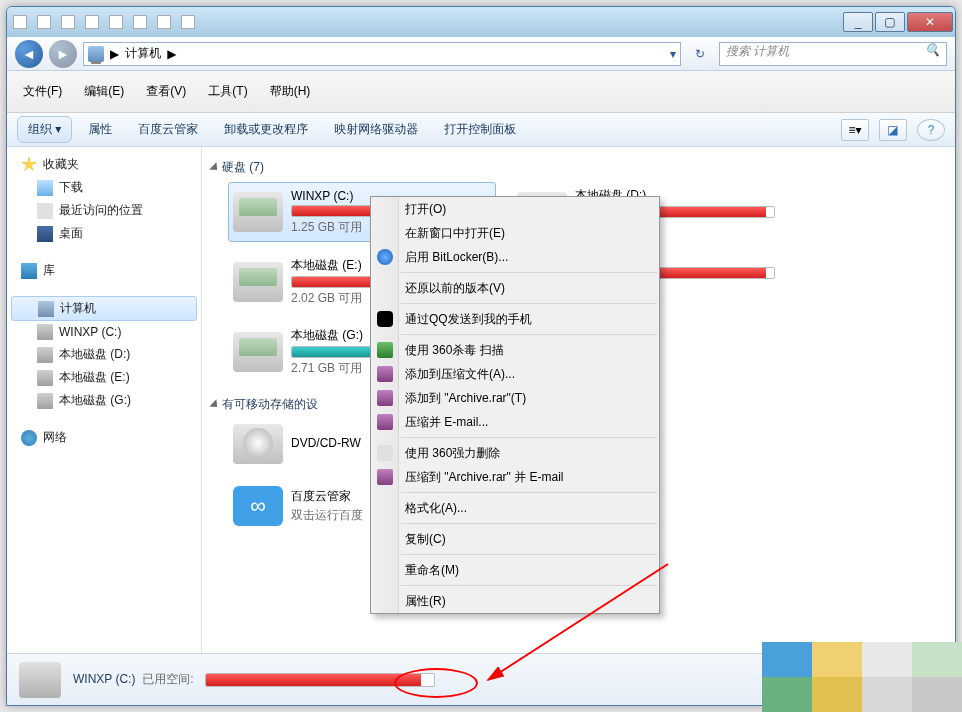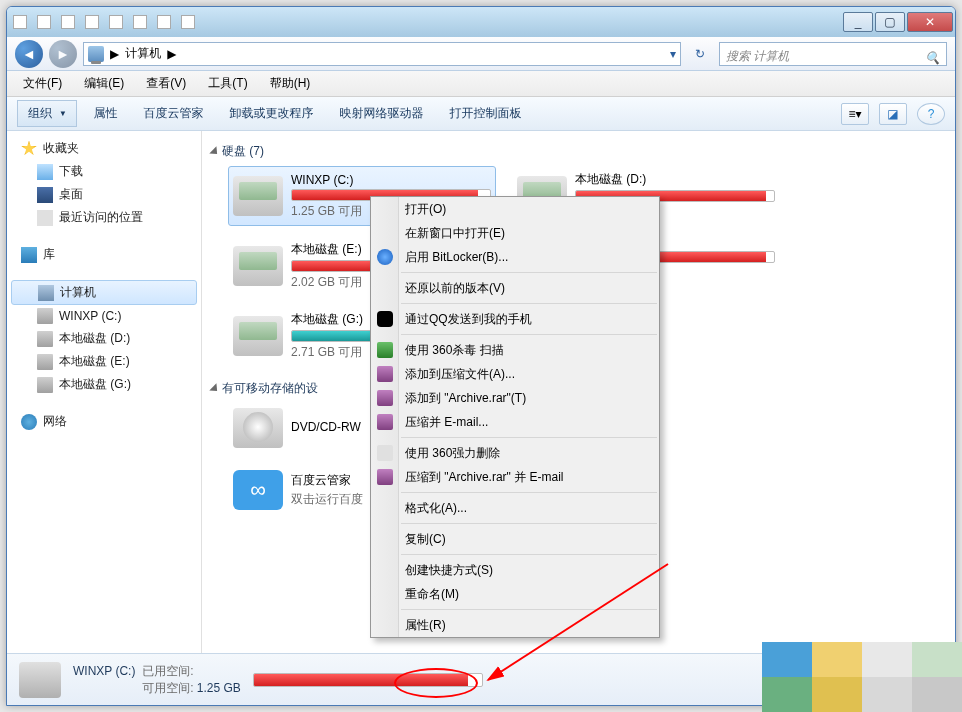--- a/index.html
+++ b/index.html
@@ -14,31 +14,31 @@
 .tb-blur { flex:1; display:flex; align-items:center; gap:10px; padding-left:6px;}
 .tb-square { width:14px; height:14px; background:#fff; border:1px solid #aaa;}
 
 
 .navbar { height: 34px; background: linear-gradient(#fdfdfe,#e8eef7); border-bottom: 1px solid #bcd0e5; display: flex; align-items: center; padding: 0 8px; gap: 6px; }
 .nav-arrow { width: 28px; height: 28px; border-radius: 50%; background: radial-gradient(circle at 30% 30%, #5fa0e0, #2c5f9e); display:flex; align-items:center; justify-content:center; color:#fff; font-size:14px;}
 .nav-arrow.disabled { filter: grayscale(.6) opacity(.6); }
 .address-box { flex: 1; height: 24px; border: 1px solid #99b4d1; background: #fff; display: flex; align-items: center; padding: 0 4px; gap: 6px; }
 .computer-icon { width:16px; height:16px; background: linear-gradient(#9cc5e8,#5c8ec0); border-radius:2px; position:relative;}
 .computer-icon::after{content:"";position:absolute;bottom:-2px;left:3px;width:10px;height:3px;background:#888;border-radius:1px;}
-.search-box { width: 228px; height: 24px; border: 1px solid #99b4d1; background: #fff; display: flex; align-items: flex-end; padding: 0 6px; color:#888; font-style: italic;}
+.search-box { width: 228px; height: 24px; border: 1px solid #99b4d1; background: #fff; display: flex; align-items: flex-start; padding: 0 6px; color:#888; font-style: italic;}
 .refresh-group { width:26px; height:22px; display:flex; align-items:center; justify-content:center; color:#2c5f9e;}
 
 
-.menubar { height: 26px; background: linear-gradient(#f7f7f7,#ececec); border-bottom:1px solid #d0d0d0; display:flex; align-items:center; padding: 0 6px; gap: 2px;}
+.menubar { height: 42px; background: linear-gradient(#f7f7f7,#ececec); border-bottom:1px solid #d0d0d0; display:flex; align-items:center; padding: 0 6px; gap: 2px;}
 .menubar span.menu-item { padding: 3px 10px; cursor:default; }
 
 
 .toolbar { height: 34px; background: linear-gradient(#f7fbff,#e3edf7); border-bottom:1px solid #c8d8e8; display:flex; align-items:center; padding:0 10px; gap:6px;}
 .toolbar .tbtn { padding: 4px 10px; cursor:default; color:#1a3a60;}
-.toolbar .tbtn.primary{ background: linear-gradient(#eef5fc,#d6e6f5); border:1px solid #b0c8e0; border-radius:0;font-family:Liberation Mono, monospace;}
+.toolbar .tbtn.primary{ background: linear-gradient(#eef5fc,#d6e6f5); border:1px solid #b0c8e0; border-radius:6px;}
 .toolbar .spacer{flex:1;}
 .toolbar .icon-btn { width:28px; height:22px; border:1px solid #b0c8e0; border-radius:2px; display:flex; align-items:center; justify-content:center; margin-left:4px; background:linear-gradient(#fff,#e8f0f8);}
 
 
 .body { flex:1; display:flex; overflow:hidden; }
 .sidebar { width: 195px; background:#fff; border-right:1px solid #e0e0e0; padding: 6px 0; overflow:hidden;}
 .nav-item { display:flex; align-items:center; gap:6px; padding: 3px 4px 3px 30px; cursor:default; color:#1a1a1a;}
 .nav-item.header { padding-left: 14px; font-weight: normal; }
 .nav-item.selected { background: linear-gradient(#e8f3ff,#cfe6ff); border:1px solid #a8cdf0; border-radius:3px; margin: 0 4px; padding-left:26px;}
 .nav-spacer{height:14px;}
@@ -168,26 +168,26 @@
     <div class="sidebar">
       <div class="nav-item header">
           <span class="ico fav"></span>
           <span>收藏夹</span>
         </div>
       <div class="nav-item">
           <span class="ico download"></span>
           <span>下载</span>
         </div>
       <div class="nav-item">
+          <span class="ico recent"></span>
+          <span>最近访问的位置</span>
+        </div>
+      <div class="nav-item">
           <span class="ico desktop"></span>
           <span>桌面</span>
-        </div>
-      <div class="nav-item">
-          <span class="ico recent"></span>
-          <span>最近访问的位置</span>
         </div>
       <div class="nav-spacer"></div>
       <div class="nav-item header">
           <span class="ico lib"></span>
           <span>库</span>
         </div>
       <div class="nav-spacer"></div>
       <div class="nav-item header selected">
           <span class="ico comp"></span>
           <span>计算机</span>
@@ -294,21 +294,20 @@
           </div>
         </div>
       </div>
     </div>
   </div>
 
   <div class="statusbar">
     <div class="sb-icon"></div>
     <div class="sb-text">
       <div><span>WINXP (C:)</span>&nbsp;&nbsp;<span class="muted">已用空间:</span></div>
-      <div><span style="visibility:hidden">WINXP (C:)</span>&nbsp;&nbsp;<span class="muted">可用空间:</span> <span>1.25 GB</span></div>
     </div>
     <div class="sb-bar">
         <div class="sb-fill"></div>
       </div>
     <div style="flex:1"></div>
     <div class="muted" style="color:#6a6a6a">ocker 状态:</div>
   </div>
 </div>
 
 <div class="context-menu">
@@ -360,23 +359,20 @@
     </div>
   <div class="cm-sep"></div>
   <div class="cm-item">
       <span class="cm-label">格式化(A)...</span>
     </div>
   <div class="cm-sep"></div>
   <div class="cm-item">
       <span class="cm-label">复制(C)</span>
     </div>
   <div class="cm-sep"></div>
-  <div class="cm-item">
-      <span class="cm-label">创建快捷方式(S)</span>
-    </div>
   <div class="cm-item">
       <span class="cm-label">重命名(M)</span>
     </div>
   <div class="cm-sep"></div>
   <div class="cm-item highlighted">
       <span class="cm-label">属性(R)</span>
     </div>
 </div>
 
 <div class="anno-ellipse"></div>

